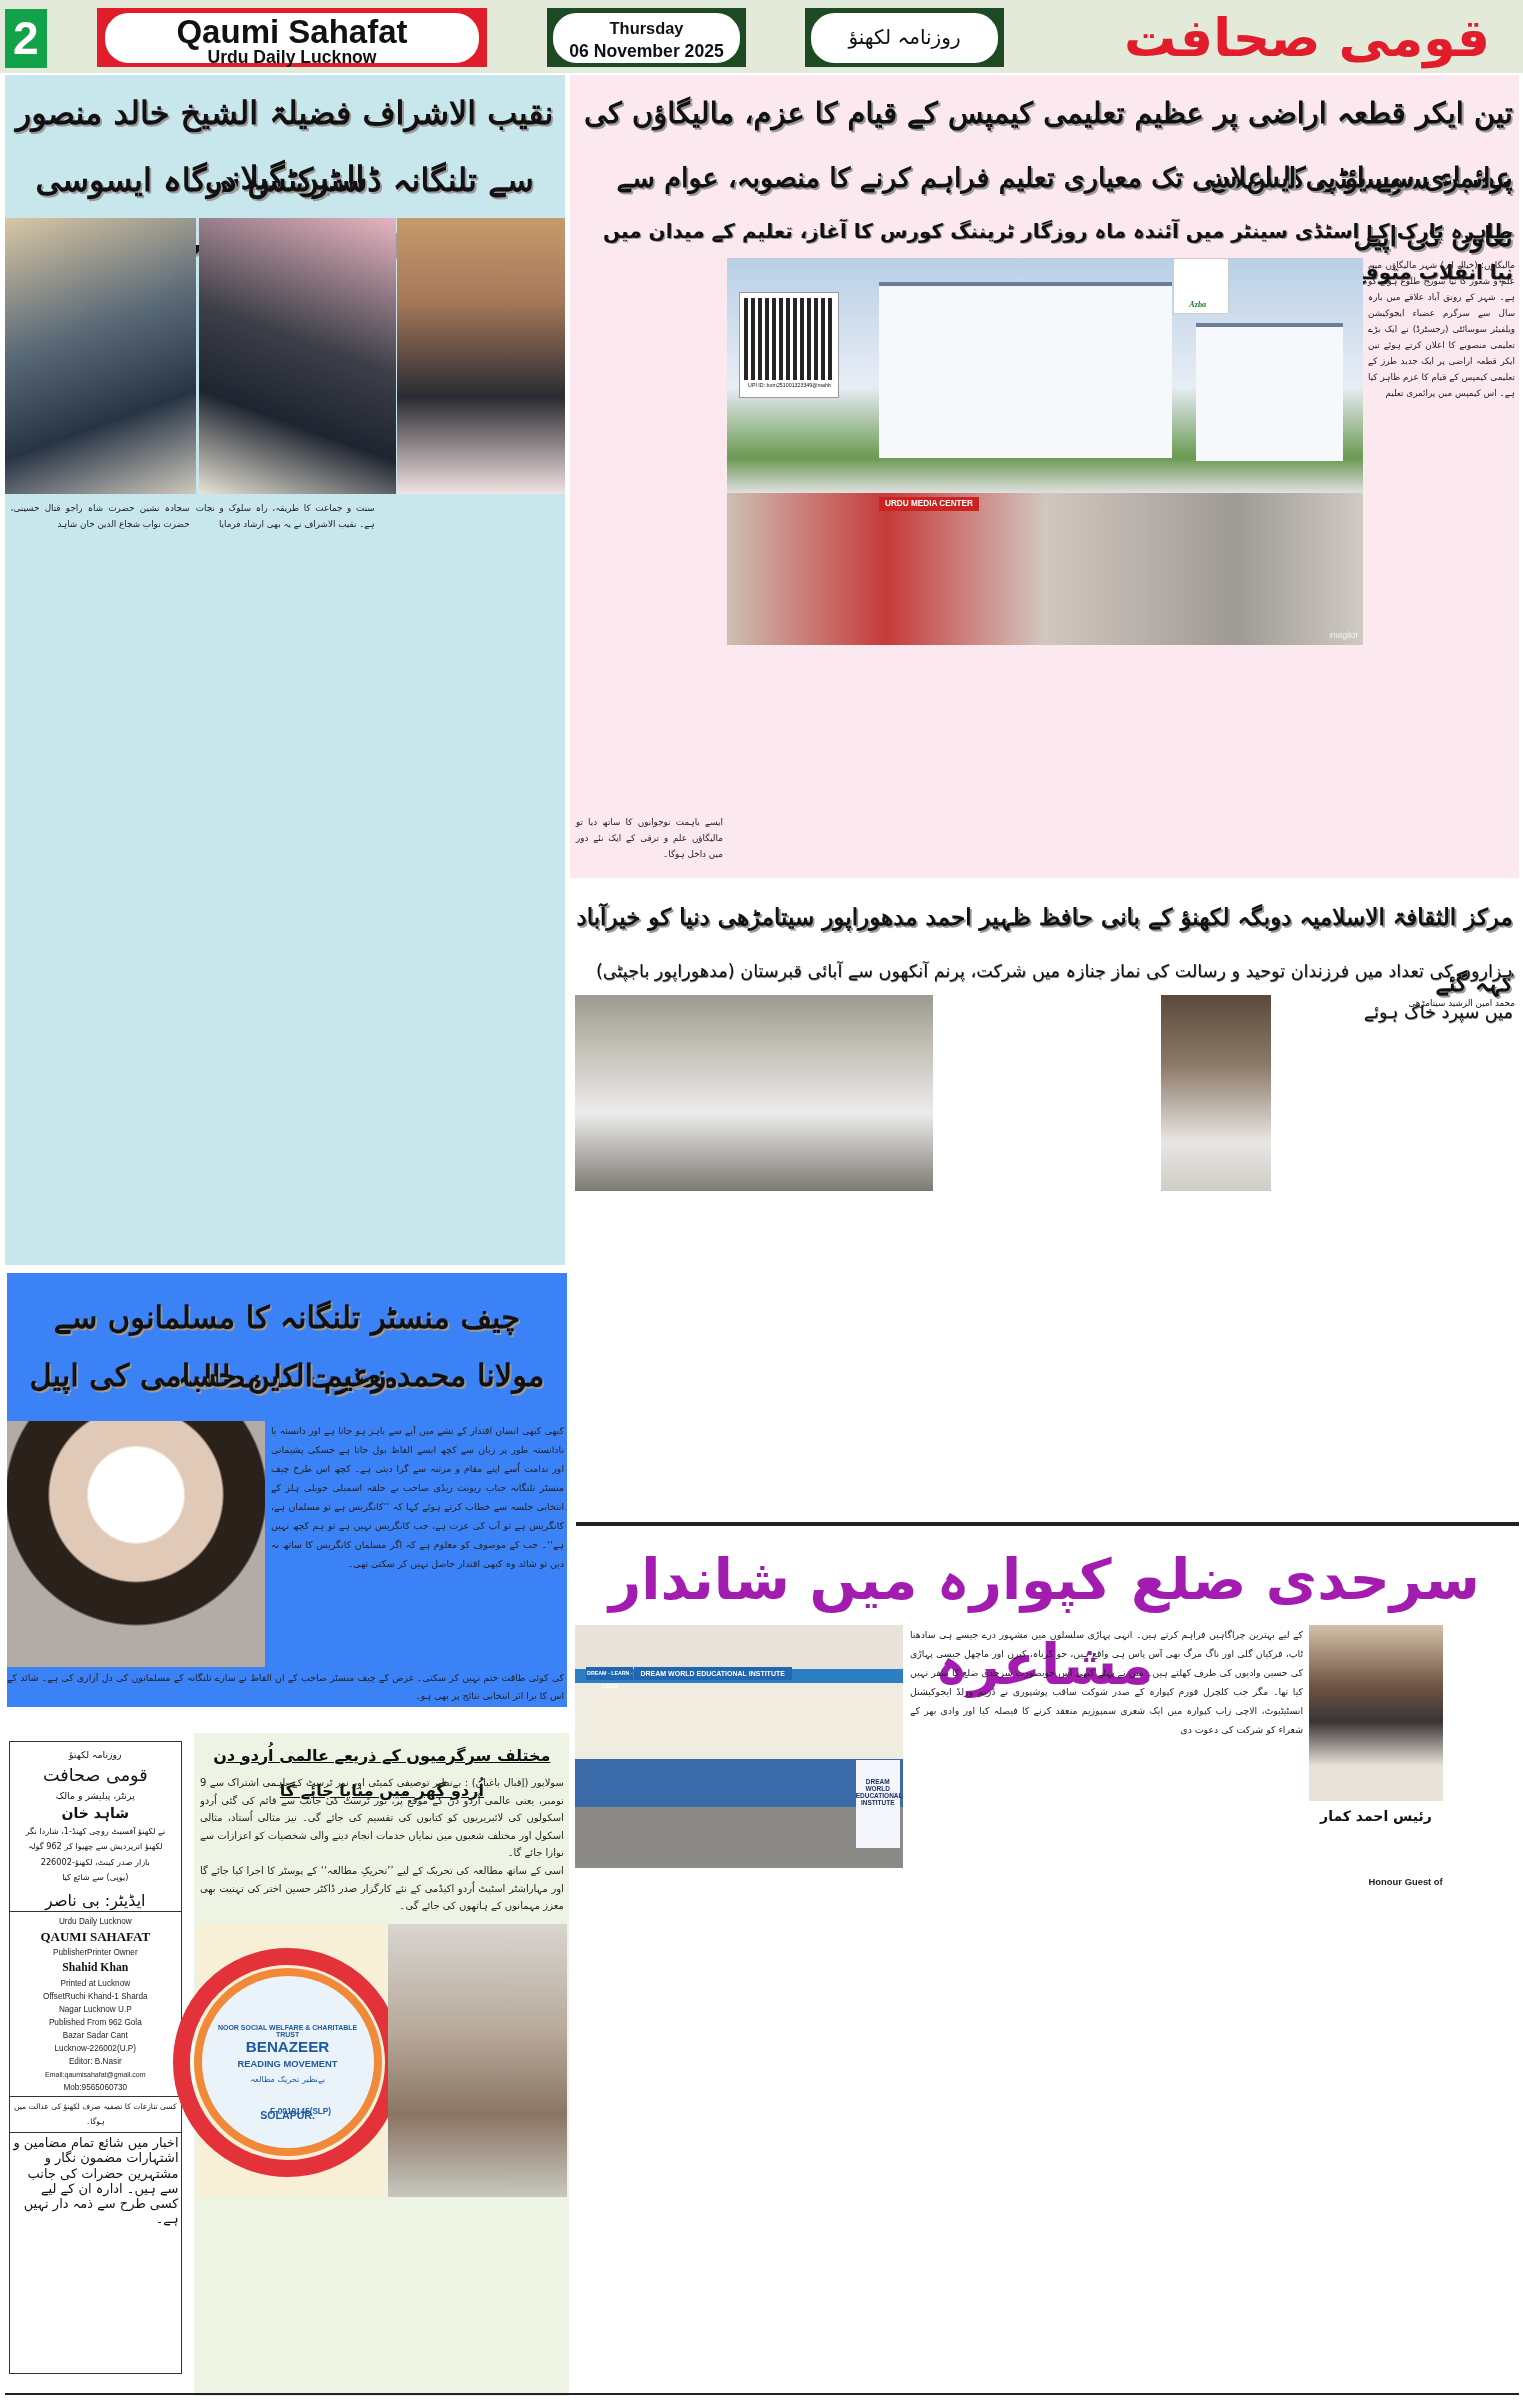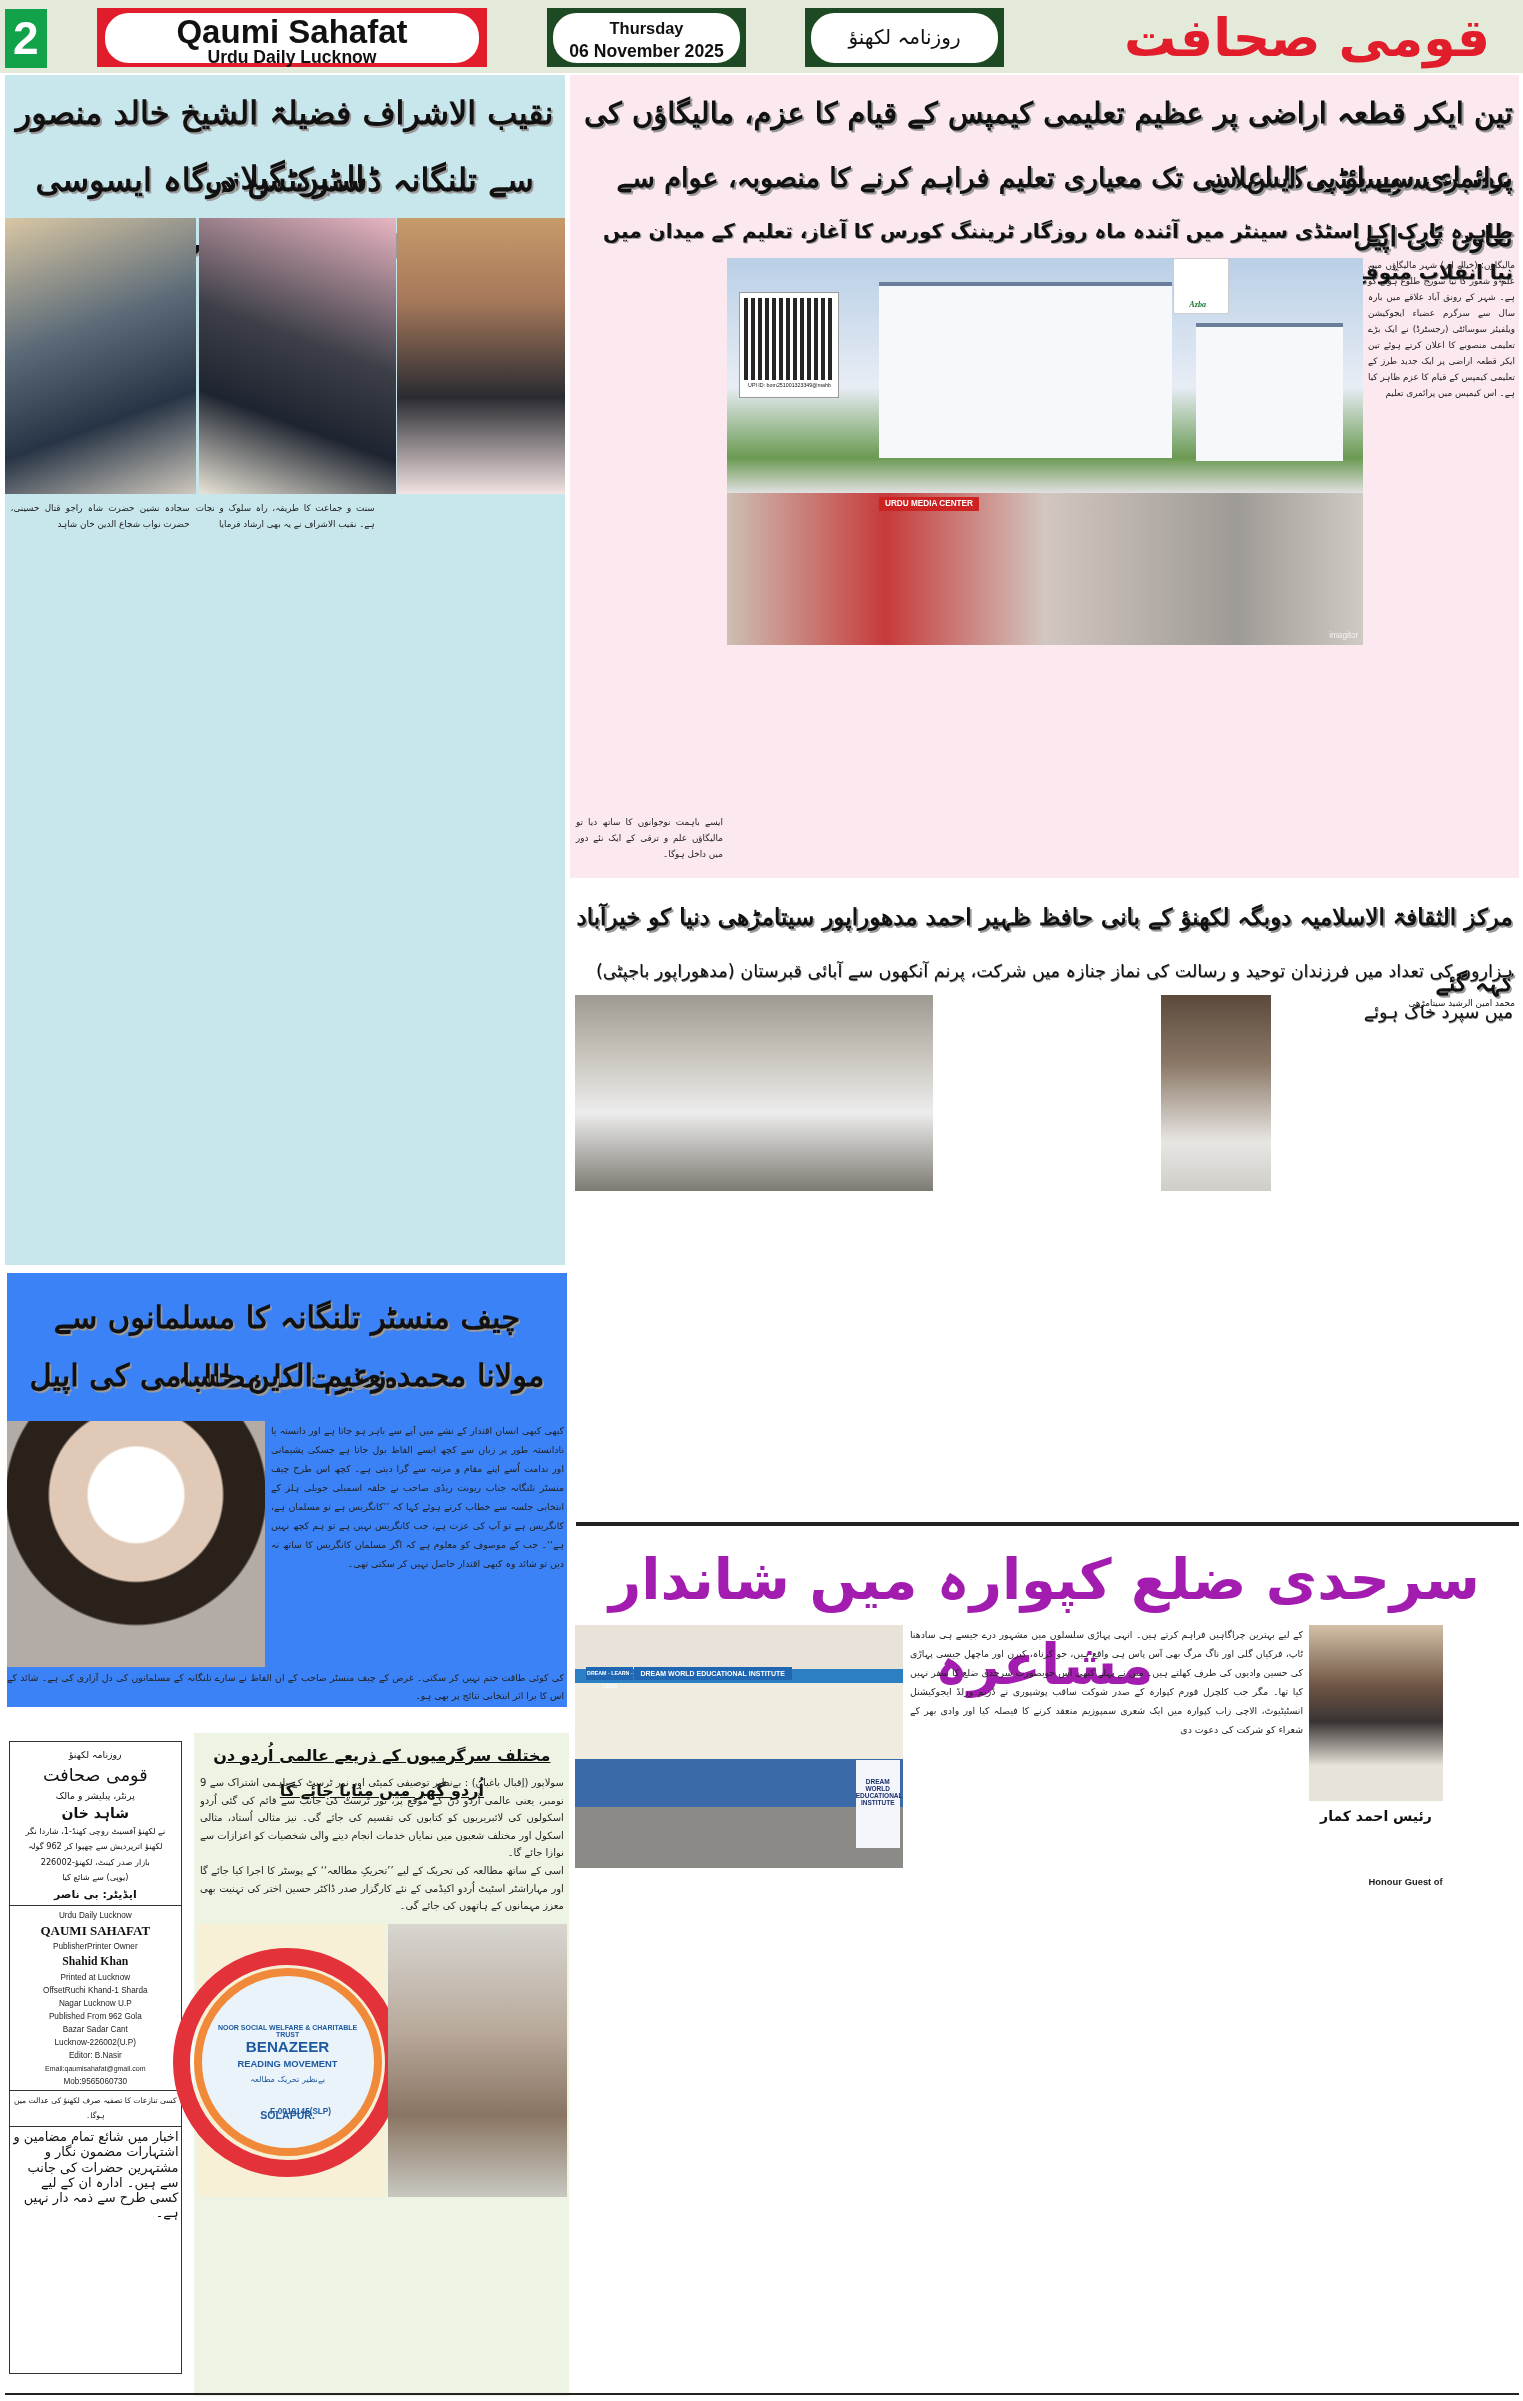--- a/index.html
+++ b/index.html
@@ -110,21 +110,21 @@
 
 <div class="abs imprint" style="left:8.8px;top:1741px;width:173px;height:633px;">
   <div class="imp-ur" style="padding-top:4.7px;">روزنامہ لکھنؤ</div>
   <div class="imp-ur" style="font-size:17.6px;line-height:26px;">قومی صحافت</div>
   <div class="imp-ur">پرنٹر، پبلیشر و مالک</div>
   <div class="imp-ur" style="font-weight:bold;font-size:14px;line-height:21px;">شاہد خان</div>
   <div class="imp-ur" style="font-size:8.2px;">نے لکھنؤ آفسیٹ روچی کھنڈ-1، شاردا نگر</div>
   <div class="imp-ur" style="font-size:8.2px;">لکھنؤ اترپردیش سے چھپوا کر 962 گولہ</div>
   <div class="imp-ur" style="font-size:8.2px;">بازار صدر کینٹ، لکھنؤ-226002</div>
   <div class="imp-ur" style="font-size:8.2px;">(یوپی) سے شائع کیا</div>
-  <div class="imp-ur" style="font-weight:bold;font-size:11px;line-height:20px;border-bottom:1.2px solid #333;">ایڈیٹر: بی ناصر</div>
+  <div class="imp-ur" style="font-weight:normal;font-size:16px;line-height:20px;border-bottom:1.2px solid #333;margin-top:6px;">ایڈیٹر: بی ناصر</div>
   <div class="imp-en" style="padding-top:3.5px;">Urdu Daily Lucknow</div>
   <div class="imp-en-b">QAUMI SAHAFAT</div>
   <div class="imp-en">PublisherPrinter Owner</div>
   <div class="imp-en-b" style="font-size:11.7px;">Shahid Khan</div>
   <div class="imp-en">Printed at Lucknow</div>
   <div class="imp-en">OffsetRuchi Khand-1 Sharda</div>
   <div class="imp-en">Nagar Lucknow U.P</div>
   <div class="imp-en">Published From 962 Gola</div>
   <div class="imp-en">Bazar Sadar Cant</div>
   <div class="imp-en">Lucknow-226002(U.P)</div>

